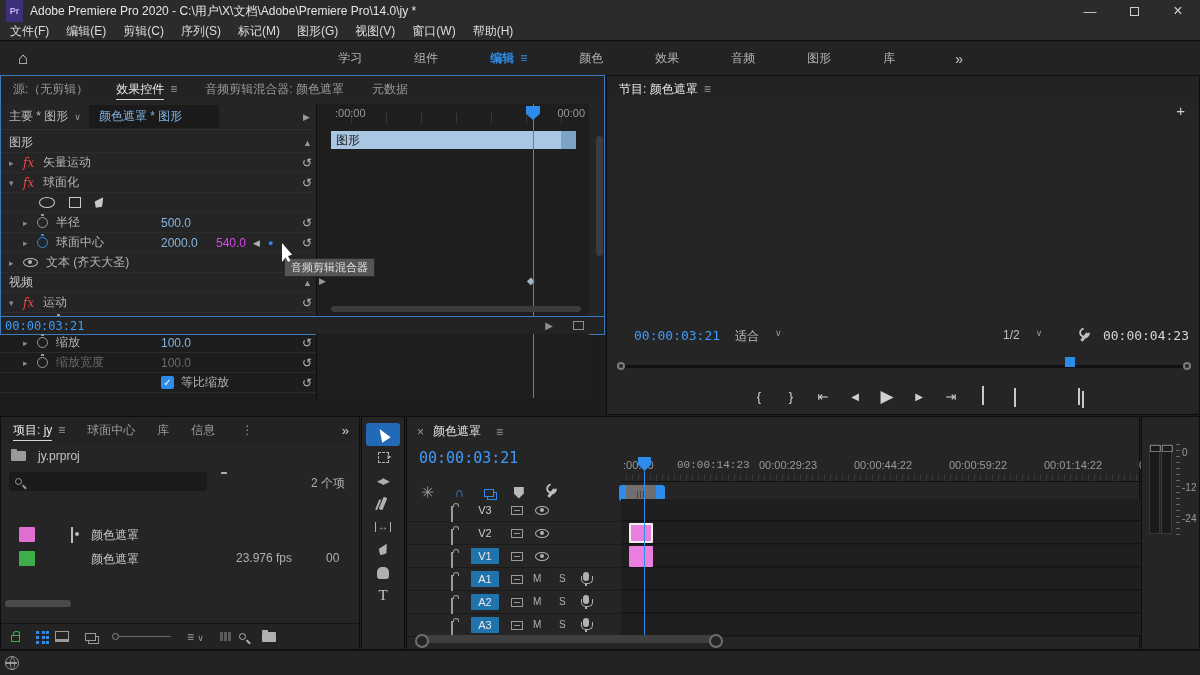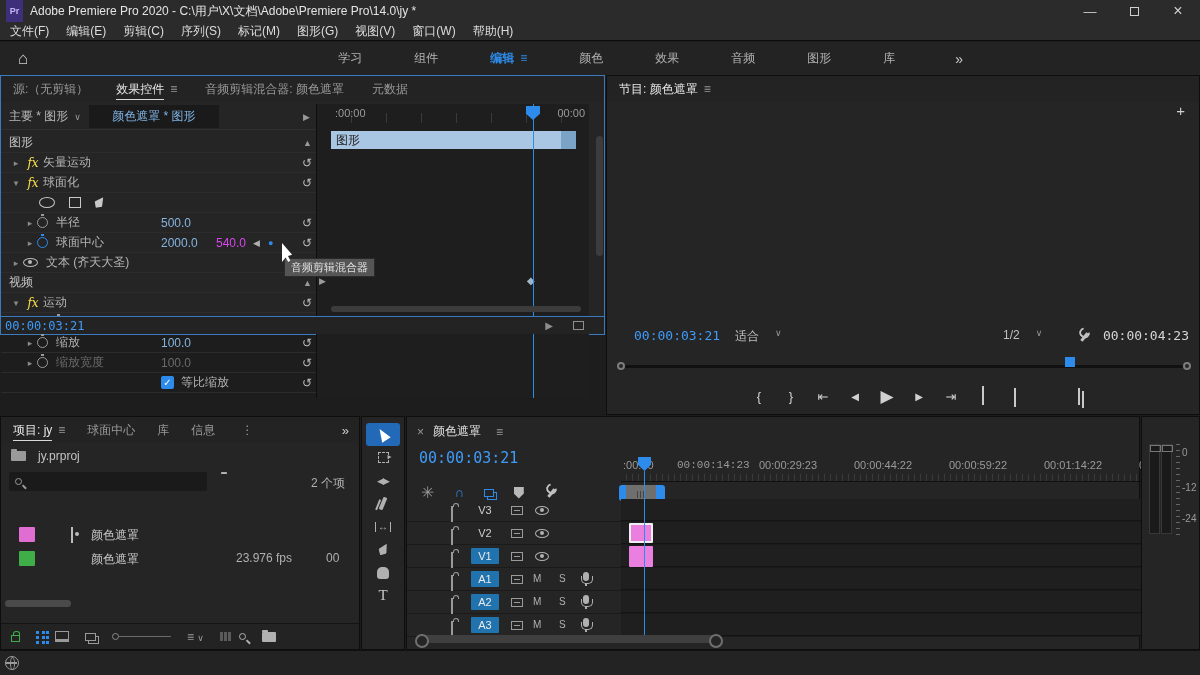--- a/index.html
+++ b/index.html
@@ -25,28 +25,28 @@
 
   
   .panel { position:absolute; background:#252525; border:1px solid #0e0e0e; }
   .ptabs { height:26px; display:flex; align-items:center; padding-left:12px; gap:0; background:#232323; }
   .ptab { color:#999; margin-right:28px; white-space:nowrap; }
   .ptab.active { color:#e6e6e6; }
   .ptab.active .ul { border-bottom:1px solid #d8d8d8; padding-bottom:3px; }
   .pmenu { color:#999; margin-left:6px; }
 
   
-  .p-effects { left:0; top:75px; width:605px; height:260px; border:1px solid #3a7bbf;text-align:center; }
+  .p-effects { left:0; top:75px; width:605px; height:260px; border:1px solid #3a7bbf; }
   .ec-selector { position:absolute; left:0; top:28px; width:315px; height:26px; display:flex; align-items:center; padding-left:8px; border-bottom:1px solid #2f2f2f; }
   .ec-clipbox { background:#1a1a1a; color:#7fb3e4; padding:3px 10px; margin-left:8px; min-width:130px; }
   .ec-selright { position:absolute; right:6px; color:#999; font-size:9px; }
   .ec-rows { position:absolute; left:0; top:57px; width:315px; }
   .ec-row { position:relative; height:20px; display:flex; align-items:center; padding-left:8px; border-bottom:1px solid #2c2c2c; color:#b4b4b4; }
   .ec-row .exp { width:14px; color:#8a8a8a; font-size:9px; }
-  .fxicon { width:20px; font-style:italic; font-family:"DejaVu Serif",serif; color:#fde047; }
+  .fxicon { width:20px; font-style:italic; font-family:"DejaVu Serif",serif; color:#ef4444; }
   .hdr { color:#c4c4c4; }
   .collapse-up { position:absolute; right:4px; color:#9a9a9a; font-size:9px; }
   .v1 { position:absolute; left:160px; color:#86b4e0; }
   .v2 { position:absolute; left:215px; color:#d946ef; }
   .kfnav { position:absolute; left:252px; display:flex; gap:8px; align-items:center; }
   .kfnav .arr { color:#b0b0b0; font-size:9px; }
   .kfdot { color:#2d8ceb; font-size:9px; }
   .reset { position:absolute; left:301px; color:#b9b9b9; font-size:12px; }
   .dim, .dim .v1 { color:#6a6a6a !important; }
   .shape-ic { display:inline-block; margin-right:14px; }

